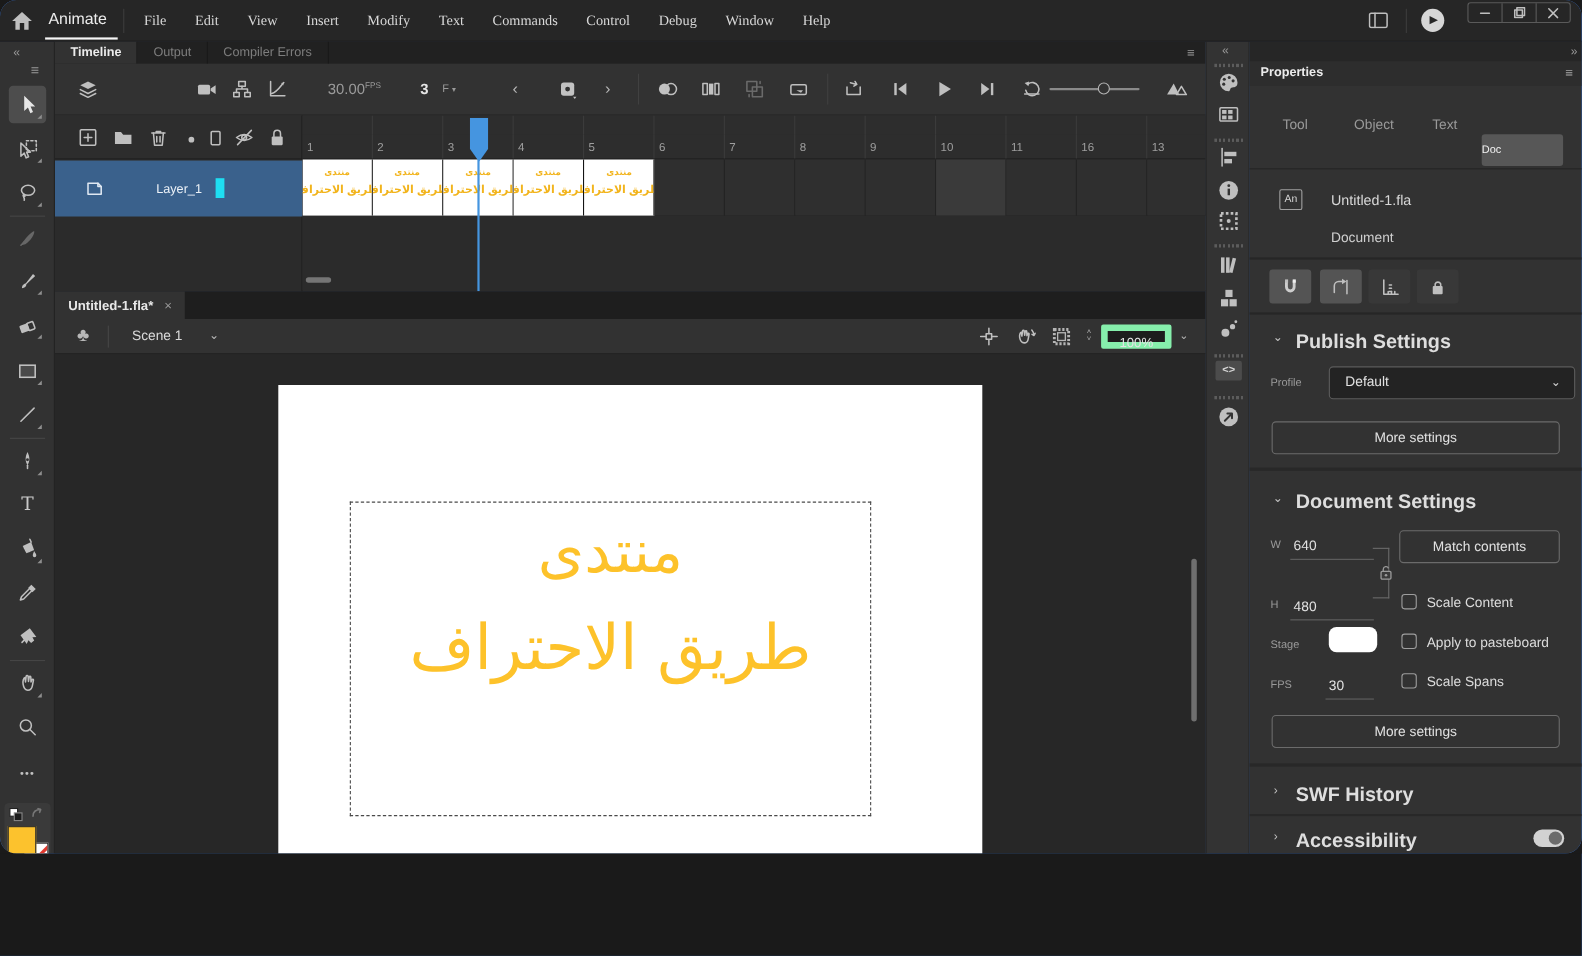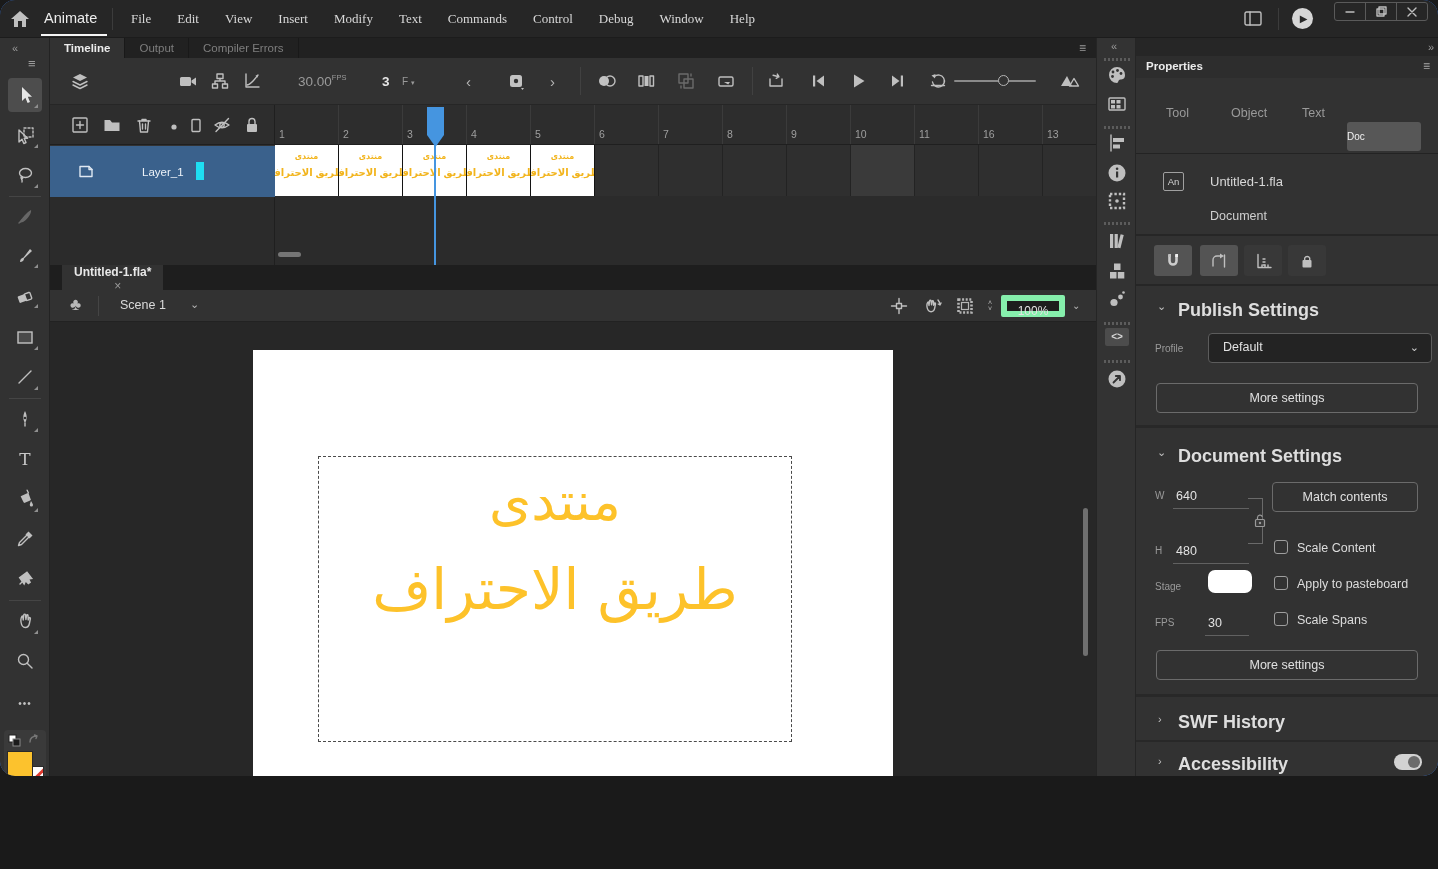--- a/index.html
+++ b/index.html
@@ -78,21 +78,21 @@
   .bcell.kf { background:#ffffff; border-right:1px solid #141414; display:flex; flex-direction:column; align-items:center; direction:rtl; color:#f2b41c; font-weight:bold; overflow:hidden; }
   .kf-l1 { font-size:8px; margin-top:7px; }
   .kf-l2 { font-size:10px; margin-top:6px; white-space:nowrap; }
   #ph-marker { position:absolute; left:152px; top:2px; width:17px; height:40px; background:#4595e0; clip-path:polygon(0 0,100% 0,100% 70%,50% 100%,0 70%); }
   #ph-line { position:absolute; left:159px; top:40px; width:2px; height:120px; background:#4595e0; }
   #tl-hscroll { position:absolute; left:228px; top:214px; width:23px; height:5px; background:#757575; border-radius:3px; }
 
   
   #docarea { position:absolute; left:50px; top:265px; width:1046px; height:590px; background:#272727; }
   #doc-tabbar { position:absolute; left:0; top:0; width:1046px; height:25px; background:#1e1e1e; }
-  #doc-tab { position:absolute; left:12px; top:0; height:25px; background:#323232; display:flex; align-items:center; padding:0 12px;flex-direction:column; }
+  #doc-tab { position:absolute; left:0; top:0; height:25px; background:#323232; display:flex; align-items:center; padding:0 12px; }
   #doc-tab-title { font-size:12px; font-weight:bold; color:#e8e8e8; }
   #doc-tab-close { margin-left:10px; color:#9a9a9a; font-size:12px; }
   #editbar { position:absolute; left:0; top:25px; width:1046px; height:32px; background:#323232; border-bottom:1px solid #222; }
   #clubicon { position:absolute; left:20px; top:5px; font-size:17px; color:#b8b8b8; }
   #eb-div { position:absolute; left:48px; top:6px; width:1px; height:20px; background:#454545; }
   #scene-name { position:absolute; left:70px; top:8px; font-size:12.5px; color:#dadada; }
   #scene-chev { position:absolute; left:140px; top:8px; color:#b5b5b5; font-size:11px; }
   .ebi { position:absolute; top:6px; }
   #zoom-step { position:absolute; left:933px; top:5px; width:14px; height:22px; display:flex; flex-direction:column; align-items:center; justify-content:center; color:#b5b5b5; font-size:7px; line-height:6px; }
   #zoom-box { position:absolute; left:951px; top:5px; width:64px; height:22px; background:#1d1d1d; border:6px solid #86efac; border-radius:2px; color:#e4e4e4; font-size:12px; text-align:center; line-height:20px; }

